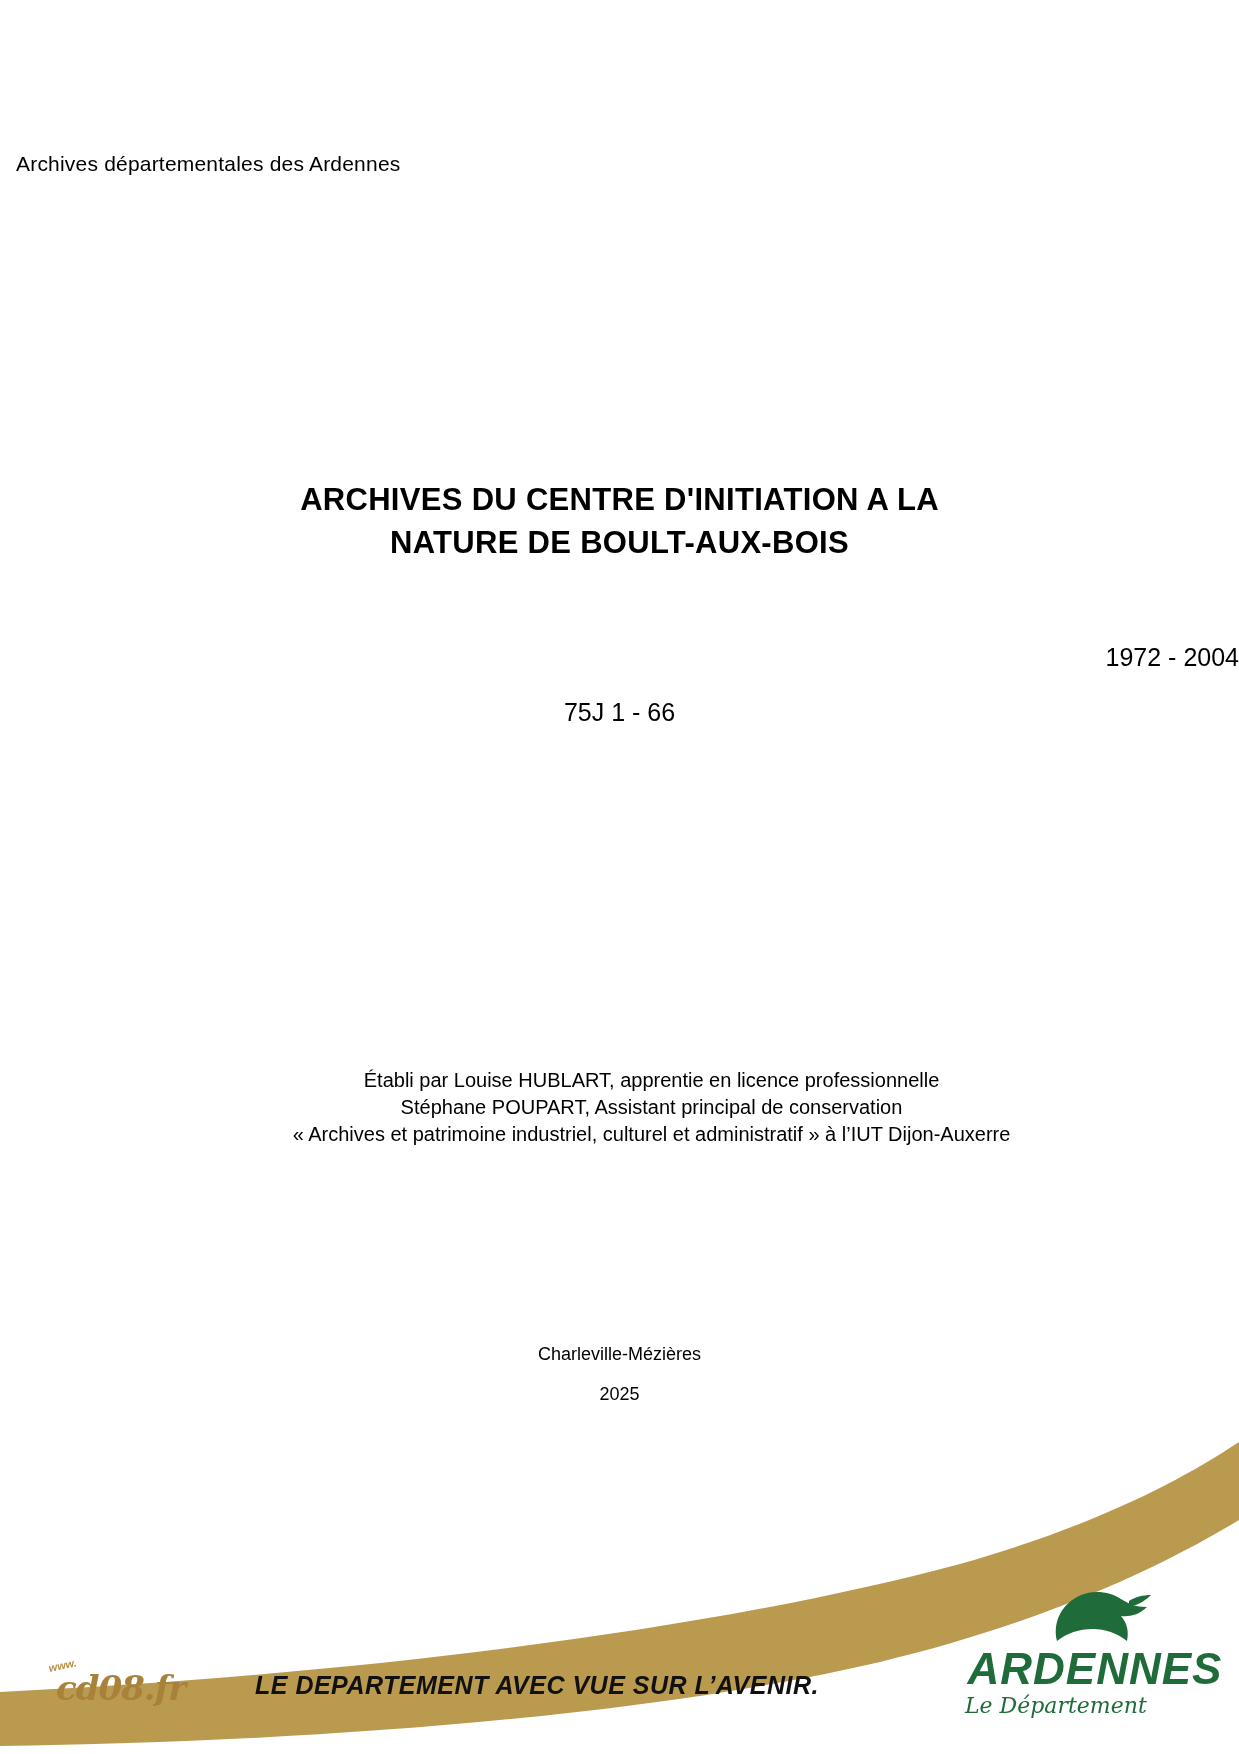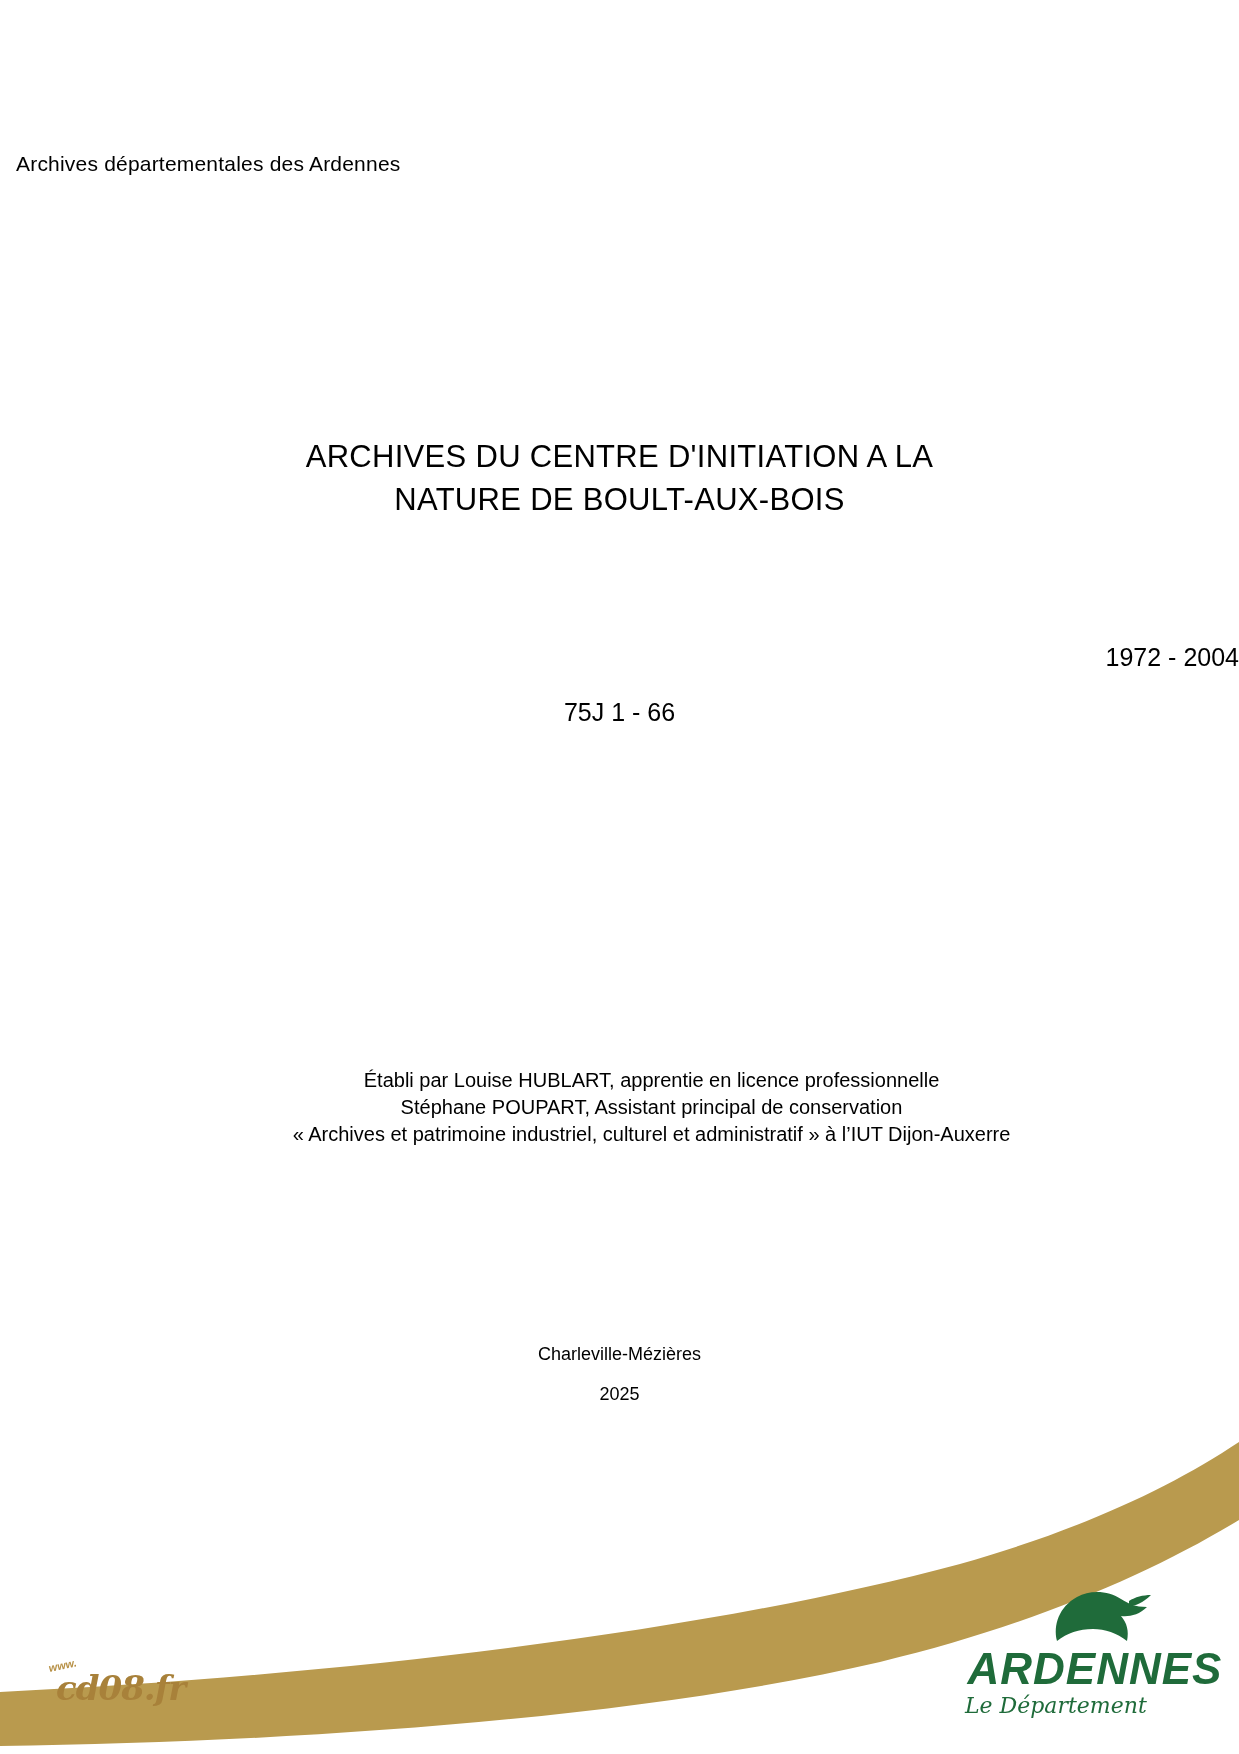--- a/index.html
+++ b/index.html
@@ -23,26 +23,26 @@
     position: absolute;
     top: 152px;
     left: 16px;
     width: 100%;
     text-align: left;
     font-size: 21px;
     letter-spacing: 0.2px;
   }
   .main-title {
     position: absolute;
-    top: 436px;
+    top: 479px;
     left: 0;
     width: 100%;
     text-align: center;
     font-size: 31px;
-    font-weight: normal;
+    font-weight: bold;
     line-height: 1.38;
     letter-spacing: 0.3px;
   }
   .dates {
     position: absolute;
     top: 643px;
     left: 0;
     width: 100%;
     text-align: right;
     font-size: 25px;
@@ -205,20 +205,21 @@
 
     <svg class="swoosh" viewBox="0 0 1239 330" preserveAspectRatio="none">
       <path d="M0 268 C 330 252, 700 210, 960 140 C 1080 106, 1170 64, 1239 18 L 1239 96 C 1150 150, 1030 202, 880 238 C 640 294, 300 318, 0 322 Z" fill="#b99a4e"></path>
     </svg>
 
     <div class="cd08">
       <span class="cd08-www">www.</span>
       <span class="cd08-text">cd08.fr</span>
     </div>
 
+    <div class="tagline">LE DEPARTEMENT AVEC VUE SUR L’AVENIR.</div>
 
     <div class="ardennes-logo">
       <svg class="ard-mark" viewBox="0 0 110 64">
         <path d="M14 56 C 10 40, 16 22, 34 12 C 48 4, 66 6, 78 14 C 86 19, 92 22, 104 22 C 96 30, 86 32, 78 31 C 84 38, 86 46, 84 56 C 74 48, 62 44, 50 44 C 36 44, 24 48, 14 56 Z" fill="#1f6b3a"></path>
         <path d="M86 16 C 92 12, 100 10, 108 10 C 100 18, 92 21, 86 21 Z" fill="#1f6b3a"></path>
       </svg>
       <div class="ard-name">ARDENNES</div>
       <div class="ard-sub">Le Département</div>
     </div>
 

